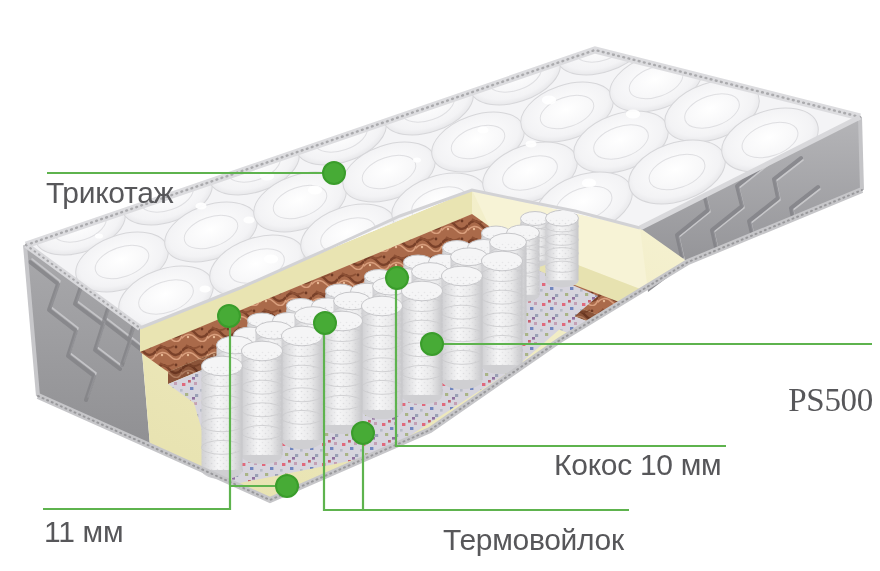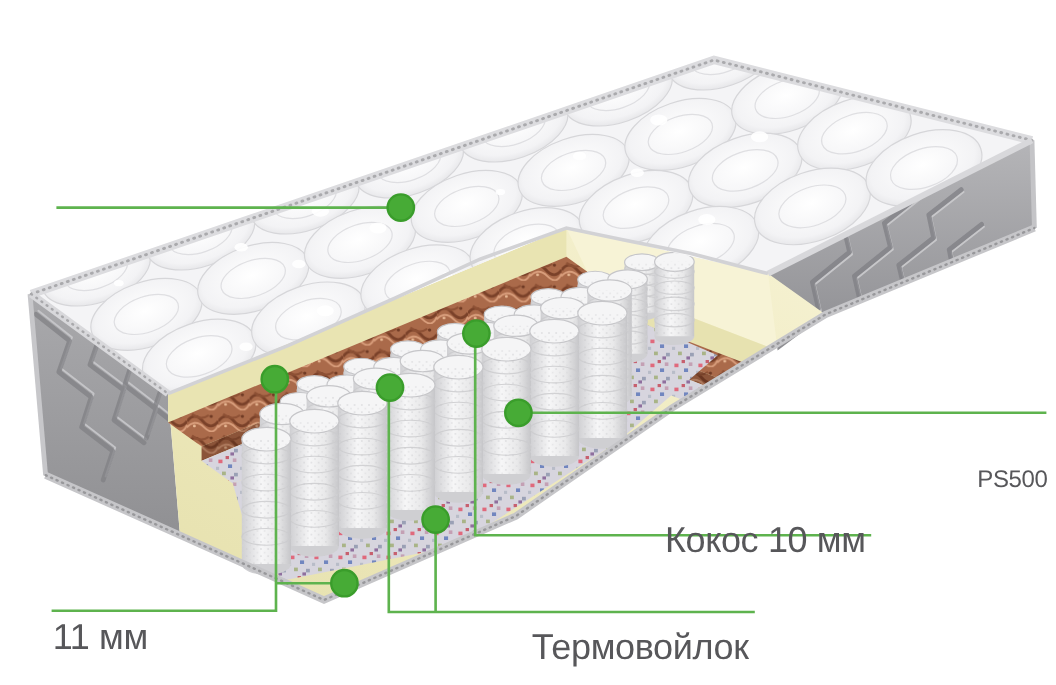--- a/index.html
+++ b/index.html
@@ -2,21 +2,21 @@
 <html><head>
 <meta charset="utf-8">
 <style>
   html,body{margin:0;padding:0;background:#ffffff;}
   #stage{position:relative;width:880px;height:571px;background:#ffffff;overflow:hidden;
          font-family:"Liberation Sans",sans-serif;}
   #art{position:absolute;left:0;top:0;}
   .lbl{position:absolute;color:#57575a;font-size:30px;line-height:37px;letter-spacing:-0.3px;white-space:pre;}
   .lbl .ln{display:block;}
   #l-spring{text-align:right;line-height:38px;}
-  #l-spring .big{font-size:20px;}
+  #l-spring .big{font-size:33px;font-family:Liberation Serif, serif;}
 </style>
 </head>
 <body>
 
 <div id="stage">
 
 <svg id="art" width="880" height="571" viewBox="0 0 880 571">
   <defs>
     <linearGradient id="bodyGrad" x1="0" y1="0" x2="1" y2="0">
       <stop offset="0" stop-color="#cfcfd2"></stop>
@@ -593,27 +593,28 @@
     <circle cx="432" cy="344" r="11"></circle>
     <circle cx="397" cy="278" r="11"></circle>
     <circle cx="325" cy="323" r="11"></circle>
     <circle cx="363" cy="433" r="11"></circle>
     <circle cx="229" cy="316" r="11"></circle>
     <circle cx="287" cy="486" r="11"></circle>
   </g>
 </svg>
 
 <div class="lbl" id="l-knit" style="left:46px;top:100px">
+  <span class="ln">Трикотаж</span>
 </div>
 
 <div class="lbl" id="l-spring" style="right:7px;top:305px">
   <span class="ln big">PS500</span>
 </div>
 
-<div class="lbl" id="l-coconut" style="left:538px;top:395px">
+<div class="lbl" id="l-coconut" style="left:538px;top:409px">
   <span>Кокос 10 мм</span>
 </div>
 
 <div class="lbl" id="l-felt" style="left:427px;top:484px">
   <span>Термовойлок</span>
 </div>
 
 <div class="lbl" id="l-foam" style="left:44px;top:439px">
   <span class="ln">11 мм</span>
   

